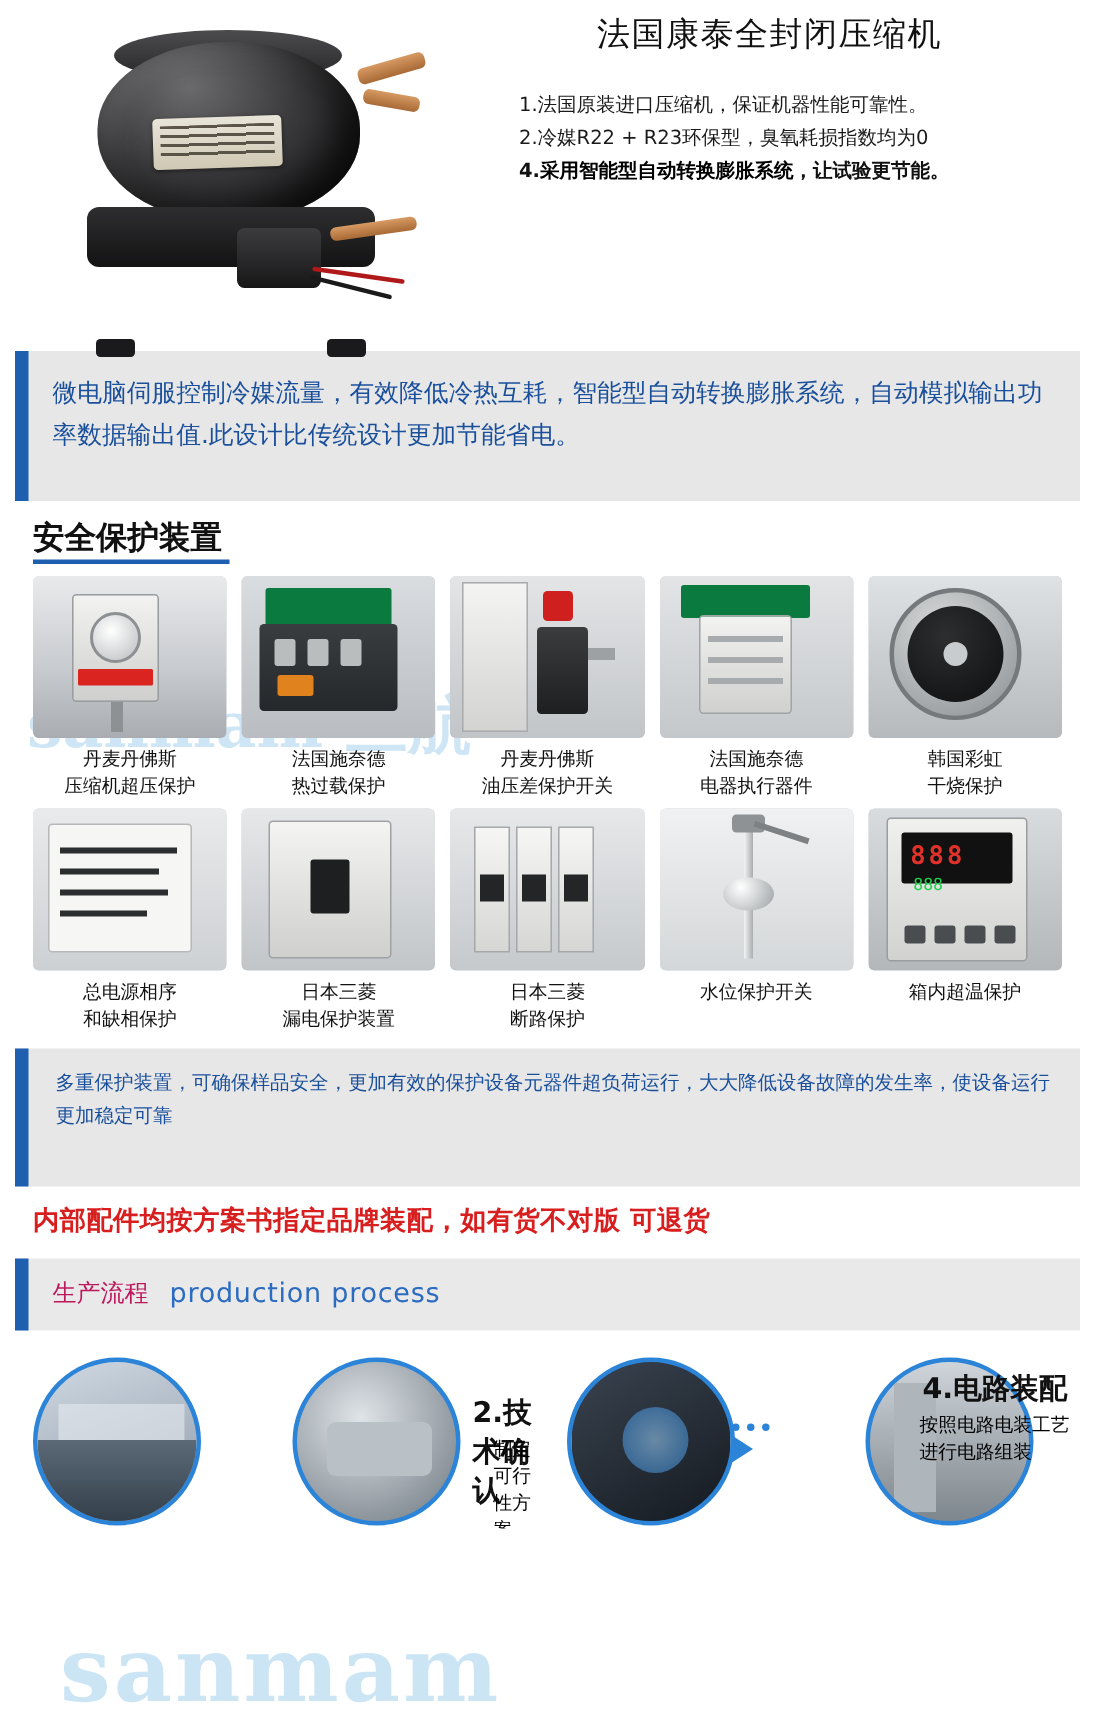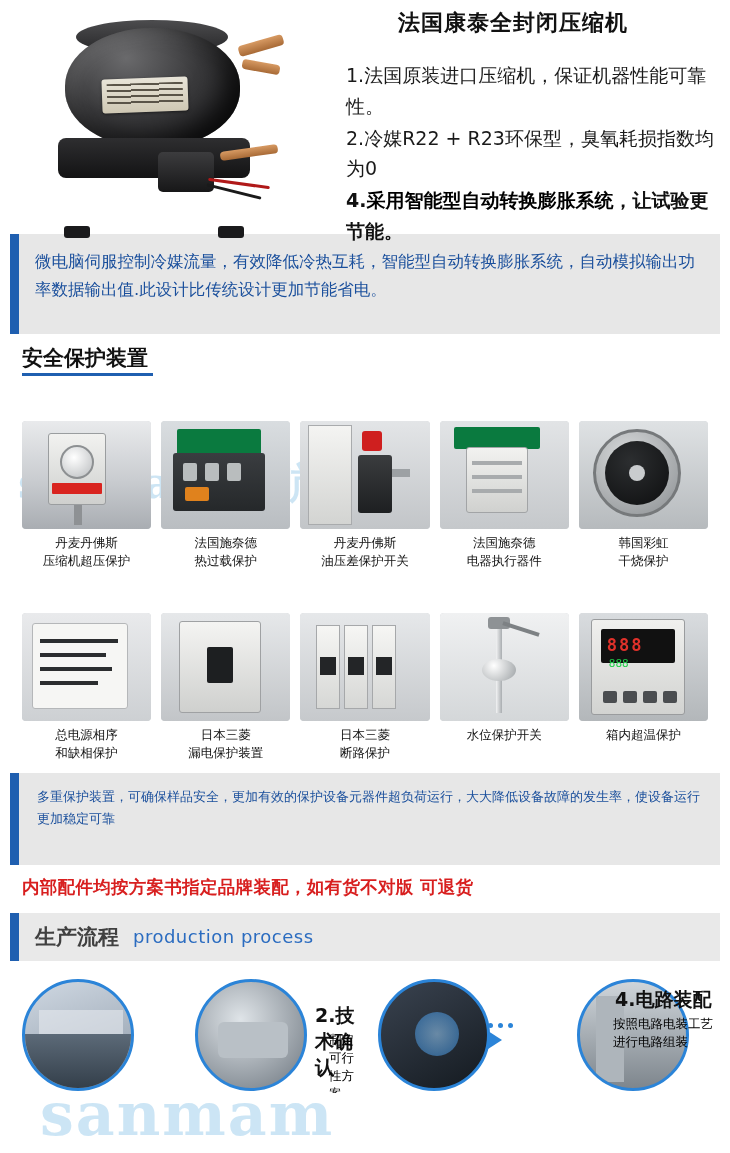--- a/index.html
+++ b/index.html
@@ -84,27 +84,27 @@
     background:#b01919; transform: rotate(8deg); border-radius:2px;
   }
   .comp-wire2 {
     position:absolute; left: 196px; top: 184px; width: 56px; height: 3px;
     background:#1a1a1a; transform: rotate(14deg); border-radius:2px;
   }
 
   .top-text { flex: 1 1 auto; padding-left: 6px; padding-top: 2px; }
   .top-title {
     font-size: 22px;
-    font-weight: bold;
+    font-weight: normal;
     color: #111;
     text-align: center;
     letter-spacing: 1px;
     margin-bottom: 22px;
   }
-  .top-list { font-size: 19px; color: #1a1a1a; line-height: 1.62; }
+  .top-list { font-size: 13px; color: #1a1a1a; line-height: 1.62; }
   .top-list li { list-style: none; margin: 0 0 1px 0; }
   .hl-blue { color:#000000; font-weight:bold; }
   .hl-black-b { font-weight:bold; color:#111; }
 
   
   .grey-banner {
     margin: 2px 10px 0 10px;
     background: #e7e7e7;
     border-left: 9px solid #1f5fb0;
     padding: 14px 16px 16px 16px;
@@ -141,21 +141,20 @@
     gap: 6px 10px;
     padding: 0 22px;
   }
   .prot-cell { text-align:center; }
   .prot-img {
     width: 100%; height: 108px;
     border-radius: 4px;
     position: relative;
     overflow: hidden;
     background: #cfd3d6;
-    margin-top: 37px;
   }
   .prot-cap {
     margin-top: 5px;
     font-size: 12.5px;
     line-height: 1.45;
     color: #111;
   }
 
   
   .dv { position:absolute; }
@@ -246,21 +245,21 @@
   .prod-head {
     margin: 14px 10px 0 10px;
     background: #e9e9e9;
     border-left: 9px solid #1f5fb0;
     height: 48px;
     display:flex;
     align-items:center;
     padding-left: 16px;
     gap: 14px;
   }
-  .prod-cn { font-size: 21px; font-weight:bold; color:#404040; }
+  .prod-cn { font-size: 16px; font-weight:normal; color:#be185d; }
   .prod-en { font-size: 18px; color:#2b6cc0; letter-spacing: .5px; }
 
   
   .proc-row {
     position: relative;
     display:grid;
     grid-template-columns: repeat(4, 1fr);
     gap: 10px;
     padding: 12px 16px 0 16px;
     height: 136px;

